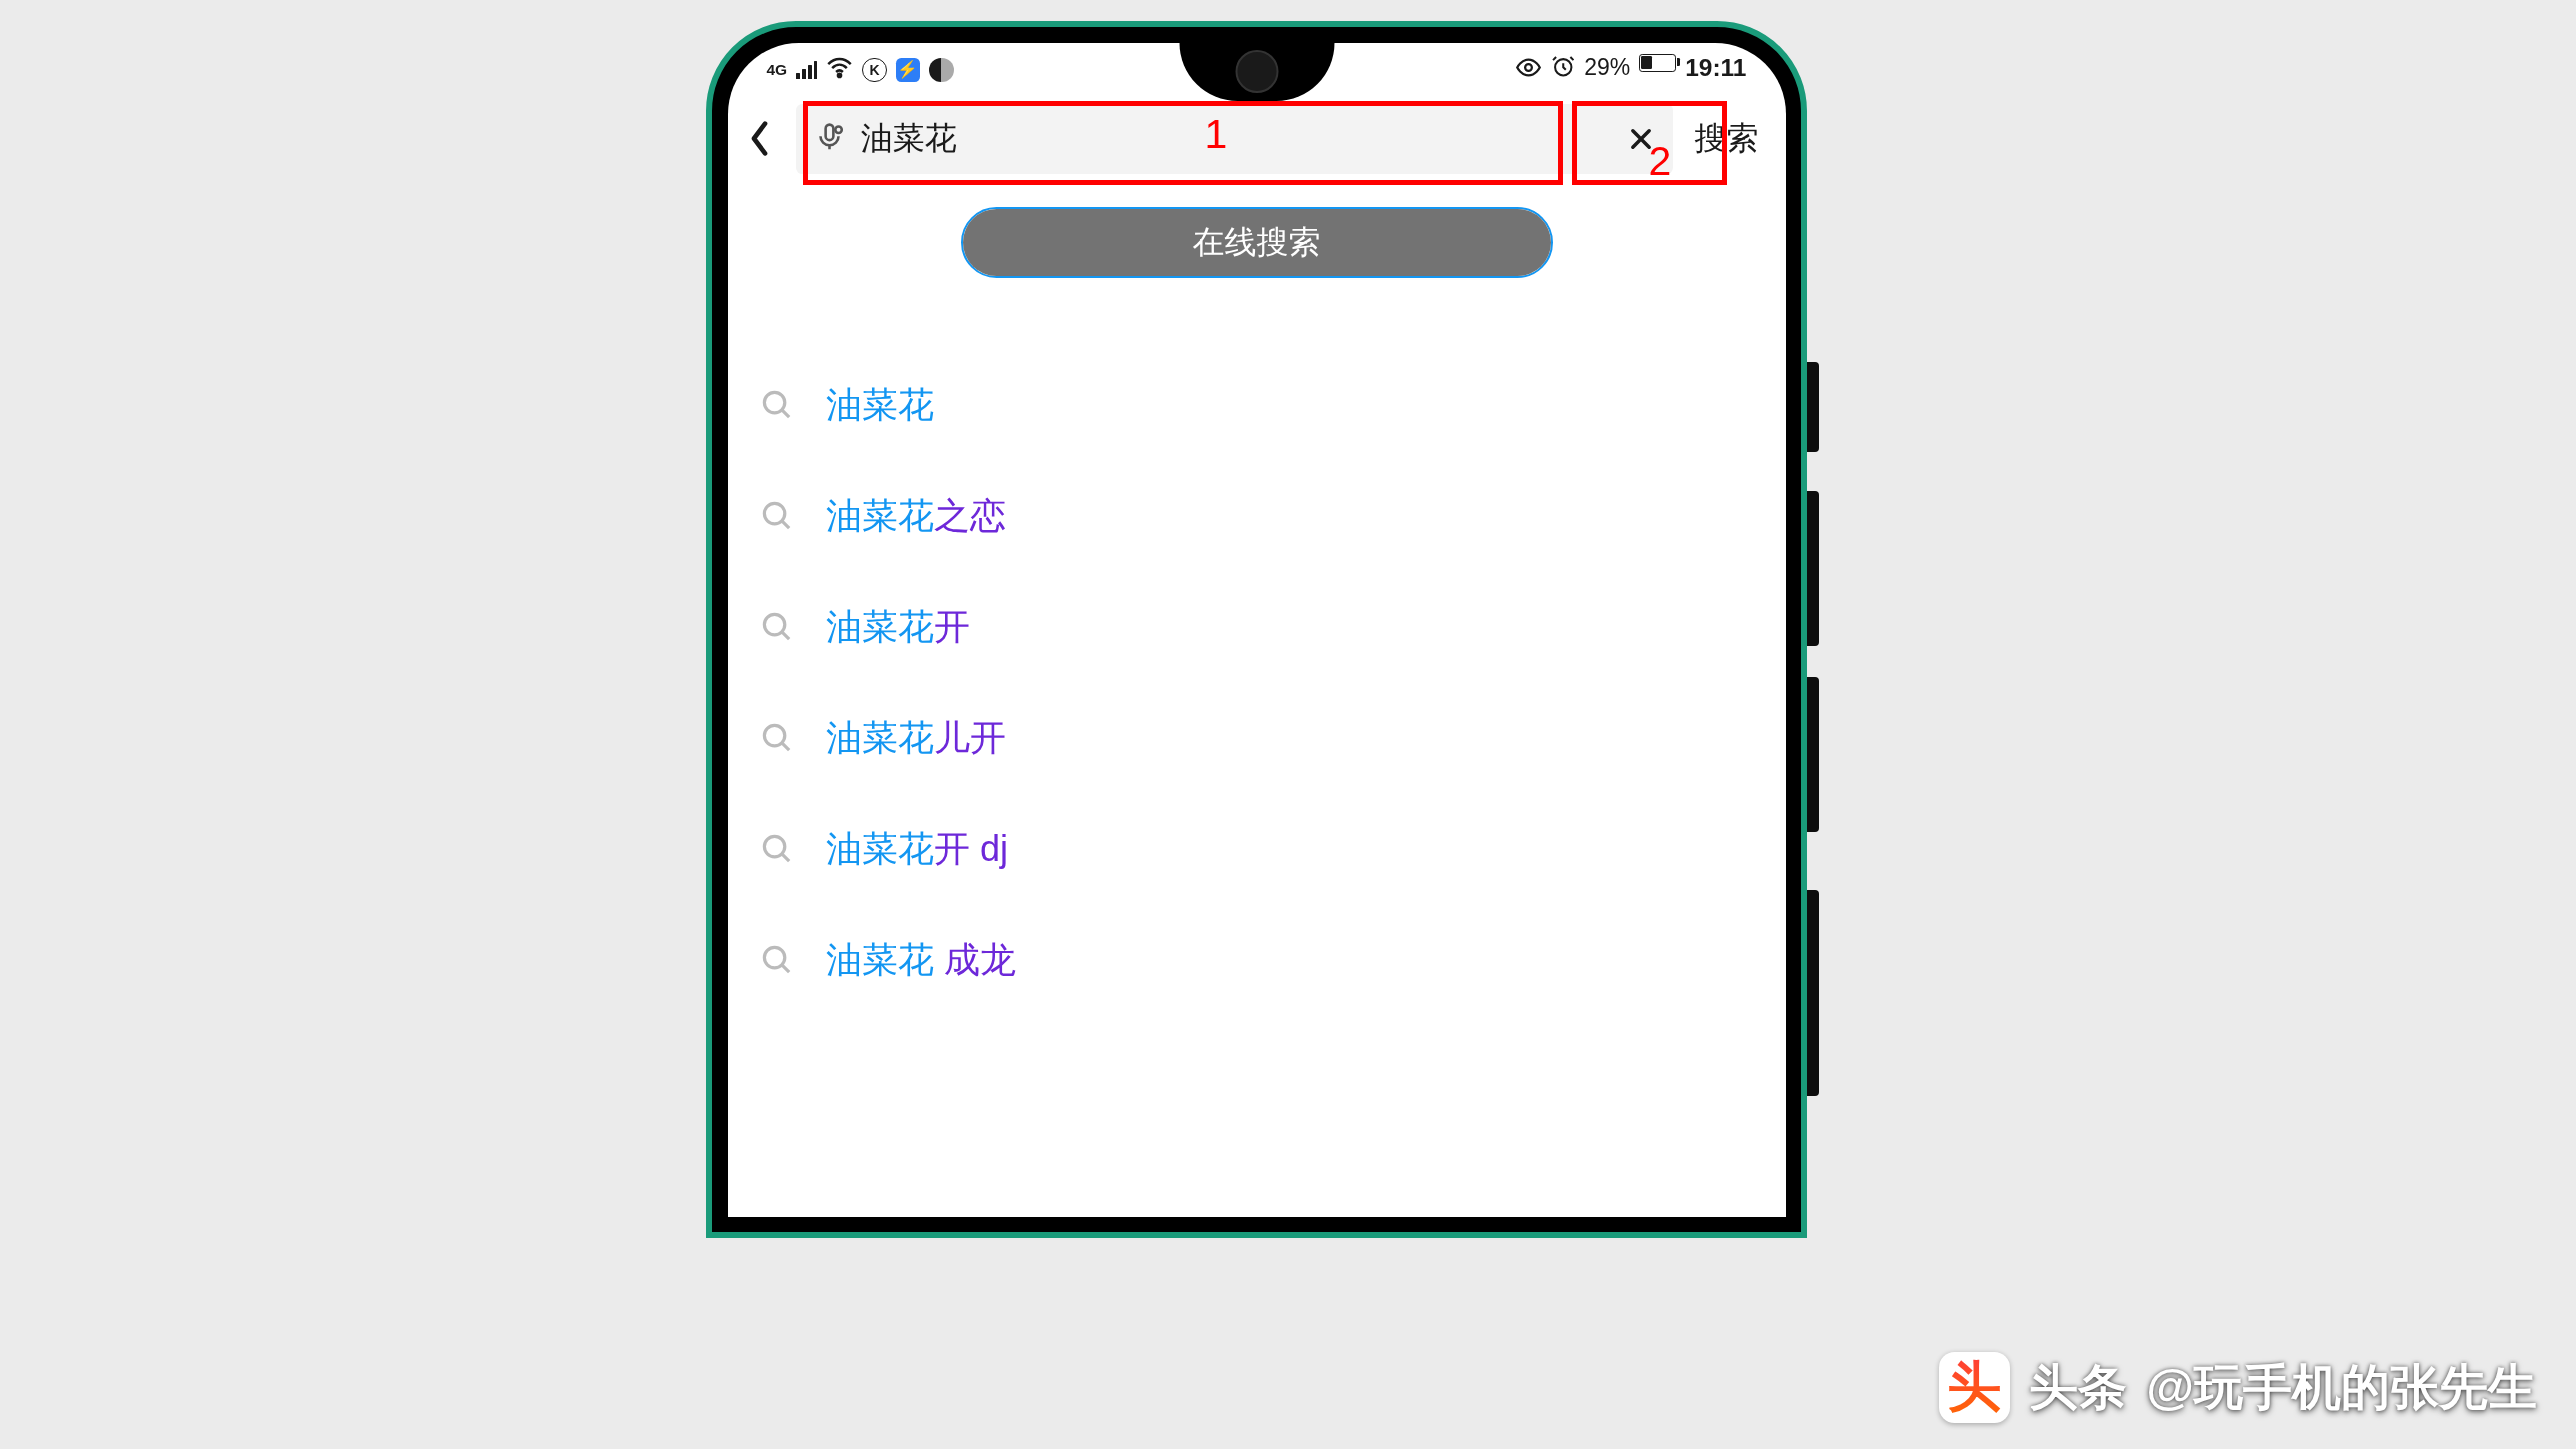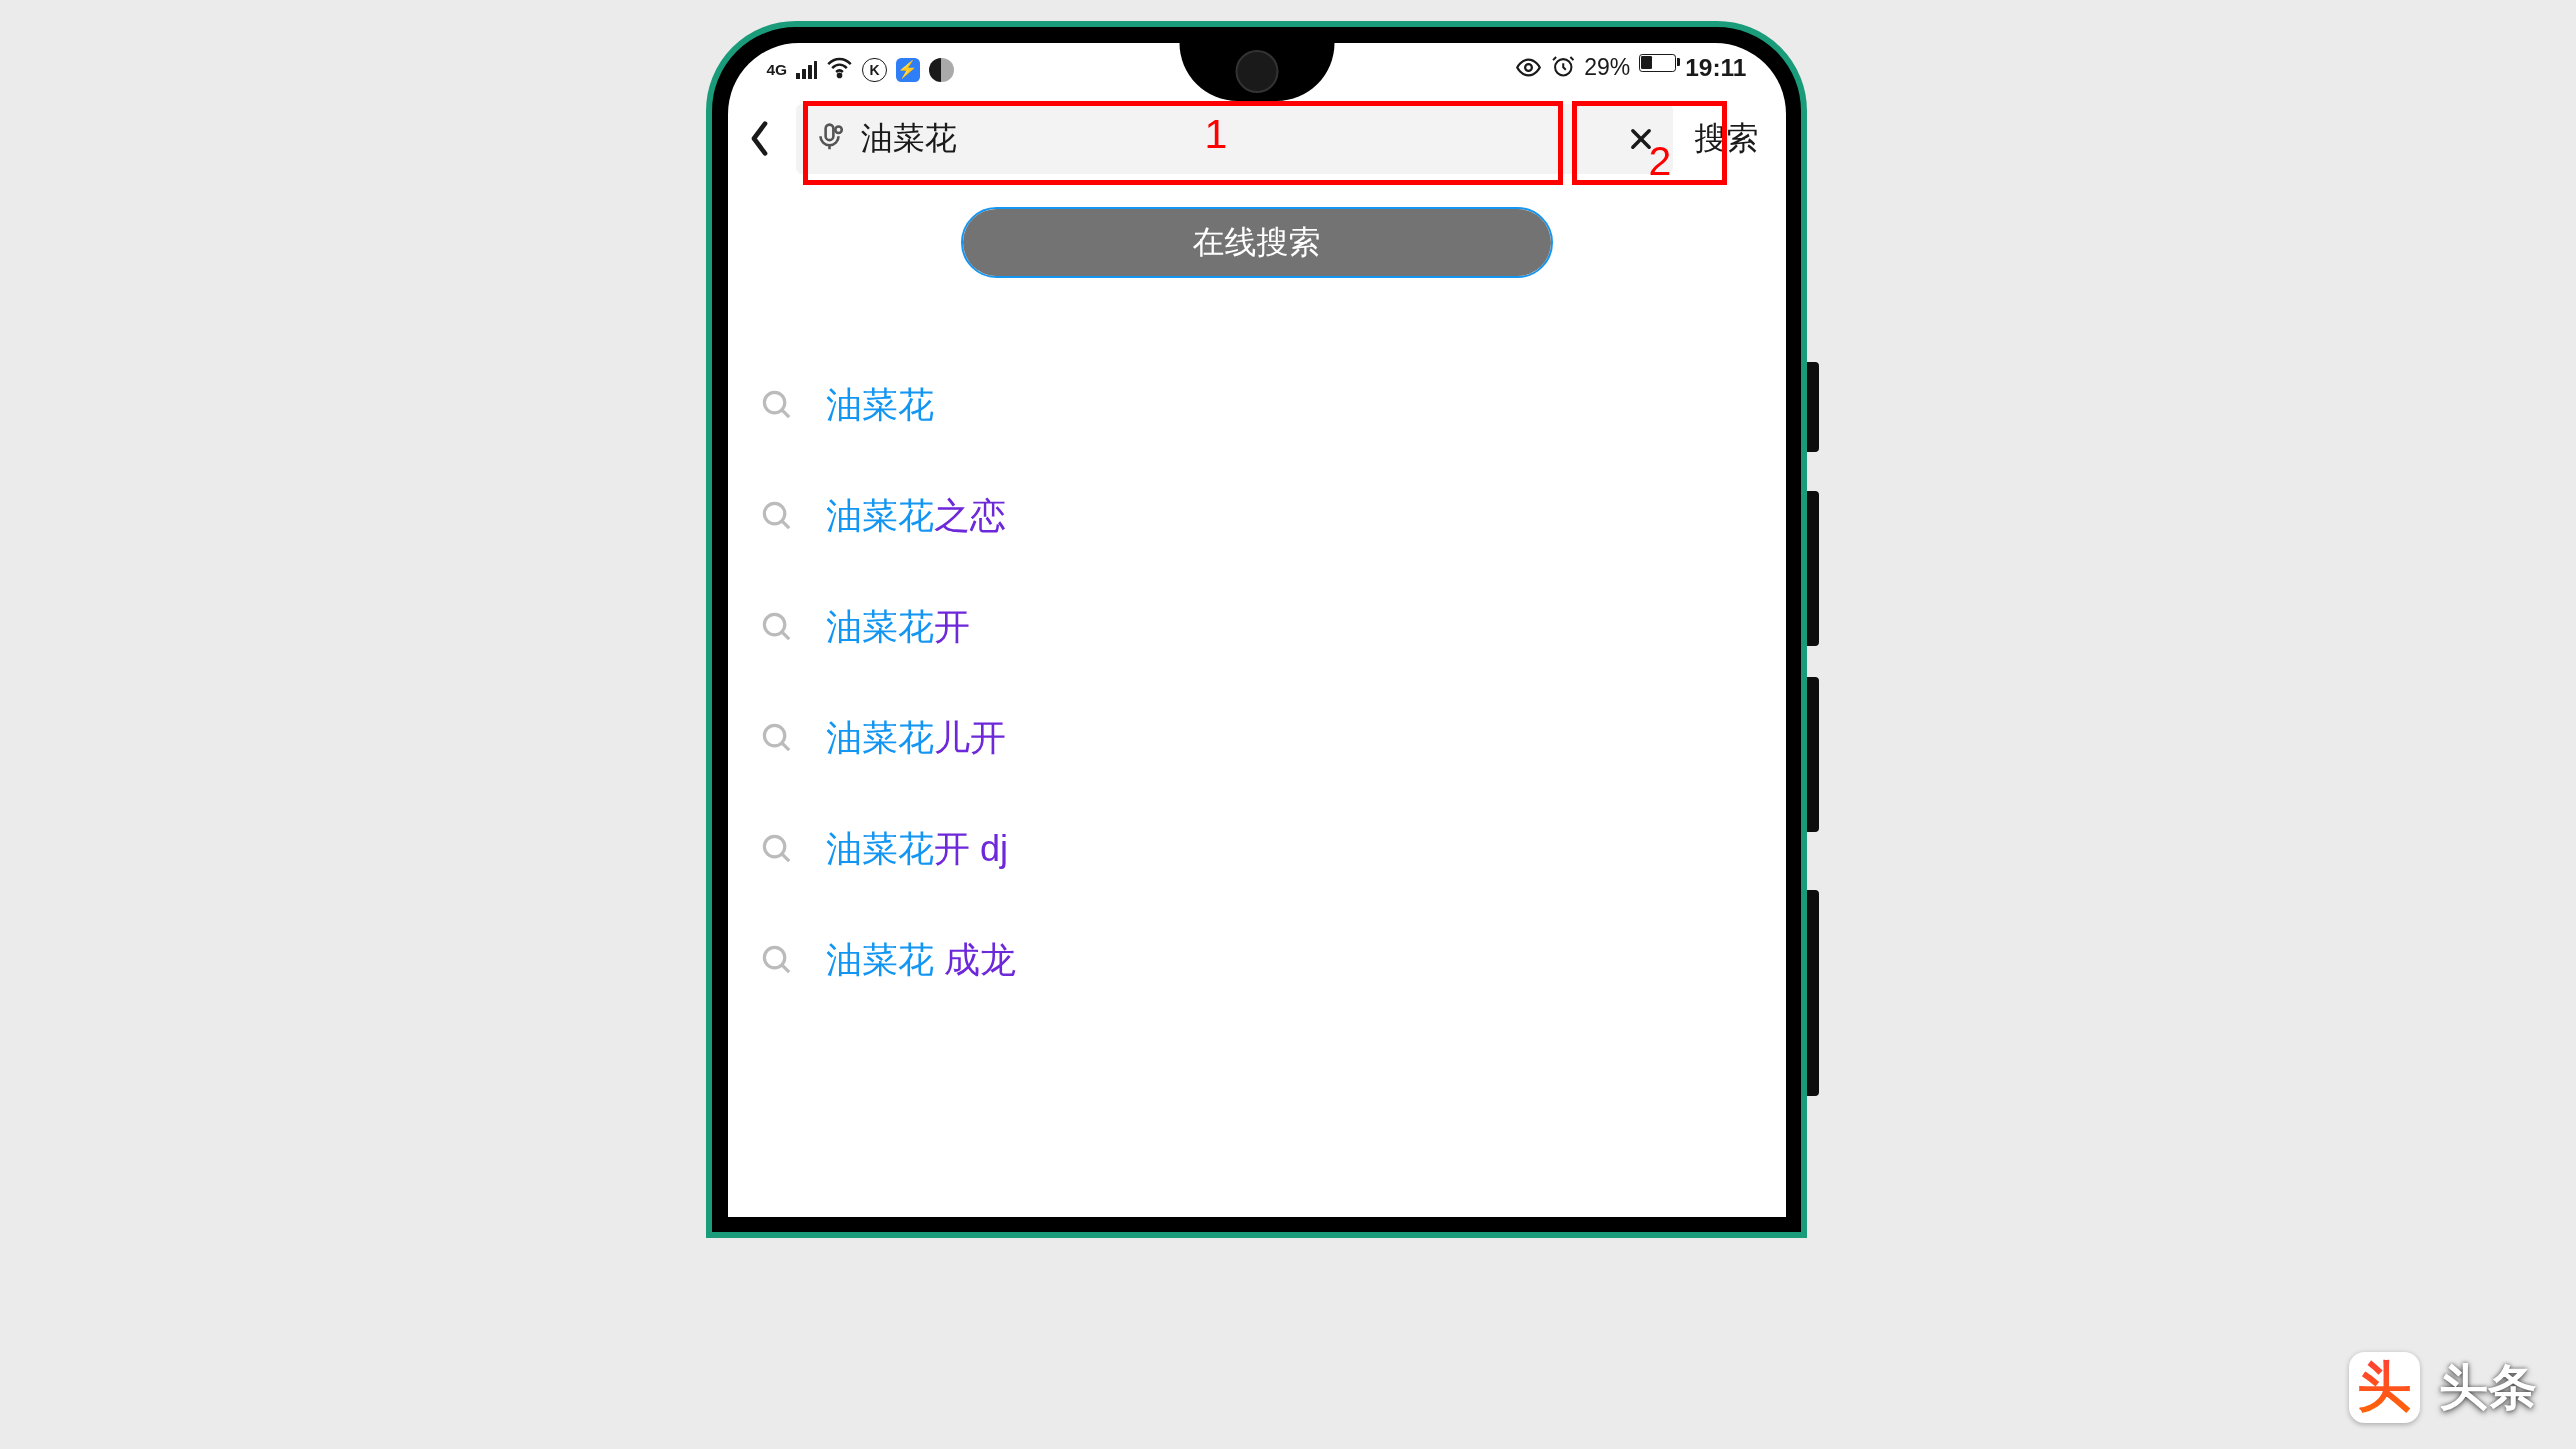--- a/index.html
+++ b/index.html
@@ -353,14 +353,15 @@
 
     </div>
   </div>
 </div>
 
 <div class="watermark">
   <div class="tt-logo">
     <span class="tt-logo-inner">头</span>
   </div>
   <span>头条</span>
+  <span>@玩手机的张先生</span>
 </div>
 
 
 </body></html>

